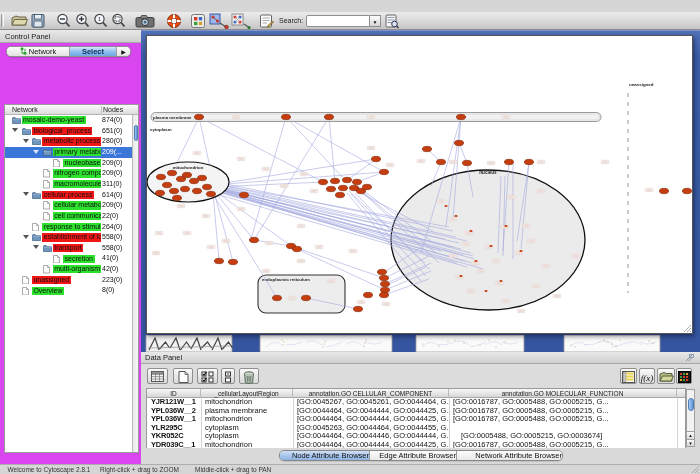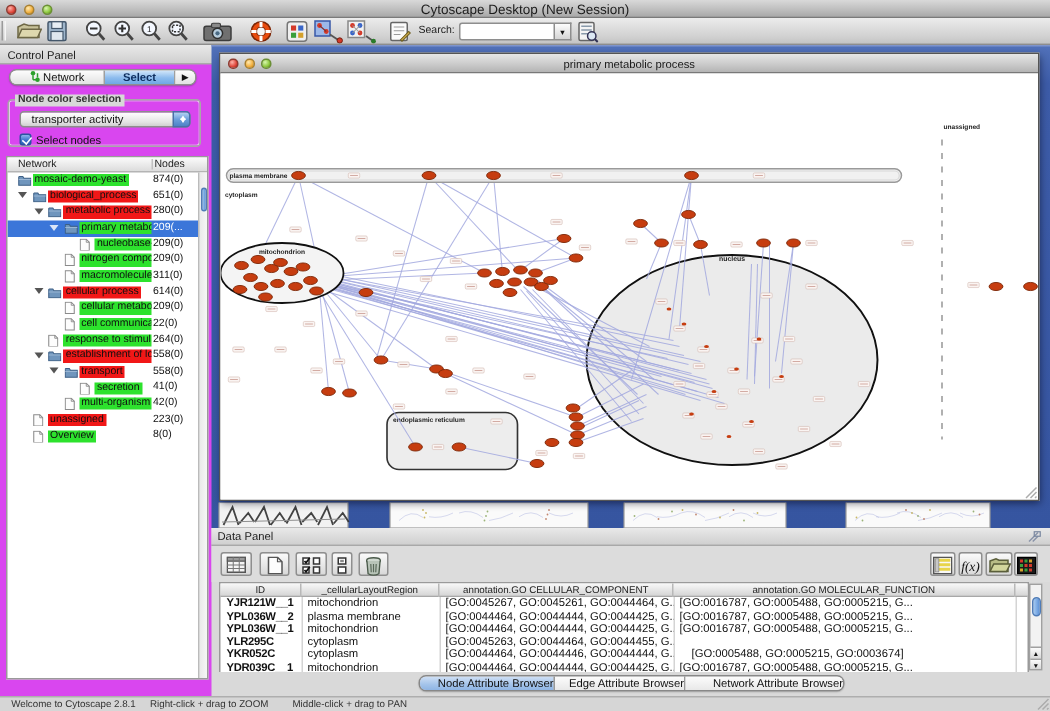--- a/index.html
+++ b/index.html
@@ -144,26 +144,20 @@
   .statusbar{position:absolute;left:0;top:464px;width:700px;height:10px;
     background:#d6d6d6;border-top:1px solid #aeaeae;}
   .statusbar .s{position:absolute;top:0;height:10px;line-height:10px;font-size:6.5px;color:#333;white-space:nowrap;}
   .app-grip{position:absolute;right:0;bottom:0;width:9px;height:9px;opacity:.55;}
 </style>
 </head>
 <body>
 
 <div class="app">
 
-  <div class="titlebar">
-    <span class="light red"></span>
-    <span class="light yellow"></span>
-    <span class="light green"></span>
-    <span class="title">Cytoscape Desktop (New Session)</span>
-  </div>
 
   <div class="toolbar">
     <span class="grip"></span>
     <span id="tb-icons"><span class="tb-icon" style="left: 11px; width: 17px;">
           <svg width="17" height="16" viewBox="0 0 17 16">
      <path d="M1 5 L5 3 L8 4 L15 4 L15 12 L1 12 Z" fill="#c8c29a" stroke="#6e6846" stroke-width="1"></path>
      <path d="M1 12 L3.5 6.5 L16.5 6.5 L14 12 Z" fill="#ded8ae" stroke="#6e6846" stroke-width="1"></path>
           </svg>
         </span><span class="tb-icon" style="left: 31px; width: 14px;">
           <svg width="14" height="16" viewBox="0 0 14 16">
@@ -266,31 +260,20 @@
       </svg>
     </div>
     <div class="seg">
       <span class="s" style="width:63px"><svg class="net-glyph" width="7" height="8" viewBox="0 0 7 8">
             <circle cx="2" cy="1.8" r="1.5" fill="#2ca02c"></circle>
             <circle cx="5" cy="6.2" r="1.5" fill="#2ca02c"></circle>
             <path d="M2 3.2 L2 6.2 M2 6.2 L5 6.2 M5 1.8 L5 4.6" stroke="#2ca02c" stroke-width="1" fill="none"></path>
           </svg><span>Network</span></span>
       <span class="s sel" style="width:47px">Select</span>
       <span class="s arrow" style="width:13px">▶</span>
-    </div>
-    <div class="groupbox">
-      <span class="legend">Node color selection</span>
-      <div class="combo">
-        <span>transporter activity</span>
-        <span class="stepper"></span>
-      </div>
-      <div class="checkline">
-        <span class="checkbox"></span>
-        <span class="checklabel">Select nodes</span>
-      </div>
     </div>
     <div class="treepane">
       <div class="tree-header">
         <span class="h" style="left:7px">Network</span>
         <span class="div" style="left:95.5px"></span>
         <span class="h" style="left:98px">Nodes</span>
       </div>
       <div class="tree-rows" id="tree-rows">
           <div class="trow" style="top: 0px;">
             <span class="ticon" style="left: 6.5px;">
@@ -509,26 +492,20 @@
         <circle cx="434" cy="12" r="0.6" fill="#7c9c4c" opacity="0.75"></circle>
         <circle cx="475" cy="11" r="0.6" fill="#b06040" opacity="0.75"></circle>
         <circle cx="430" cy="10" r="0.6" fill="#b8a030" opacity="0.75"></circle>
         <circle cx="471" cy="9" r="0.6" fill="#7c9c4c" opacity="0.75"></circle>
         <circle cx="512" cy="8" r="0.6" fill="#b06040" opacity="0.75"></circle>
         <circle cx="467" cy="7" r="0.6" fill="#b8a030" opacity="0.75"></circle>
         <circle cx="508" cy="6" r="0.6" fill="#7c9c4c" opacity="0.75"></circle>
         <circle cx="463" cy="5" r="0.6" fill="#b06040" opacity="0.75"></circle>
       </svg>
     <div class="netwin">
-      <div class="nw-titlebar">
-        <span class="light red"></span>
-        <span class="light yellow"></span>
-        <span class="light green"></span>
-        <span class="title">primary metabolic process</span>
-      </div>
       <div class="nw-canvas">
         <svg id="net-svg" width="545" height="284" viewBox="146 48 545 284">
             <ellipse cx="487" cy="239" rx="97" ry="70" fill="#ebebeb" stroke="#111" stroke-width="1.3"></ellipse>
             <text x="487" y="173" font-size="4.6" font-weight="bold" text-anchor="middle" fill="#222">nucleus</text>
             <rect x="257" y="274" width="87" height="38" rx="8" fill="#ededed" stroke="#333" stroke-width="1.1"></rect>
             <text x="261" y="280" font-size="4.4" font-weight="bold" fill="#222">endoplasmic reticulum</text>
             <line x1="198" y1="116" x2="212" y2="180" stroke="#a3a9df" stroke-width="0.7" opacity="0.85"></line>
             <line x1="198" y1="116" x2="171" y2="172" stroke="#a3a9df" stroke-width="0.7" opacity="0.85"></line>
             <line x1="198" y1="116" x2="322" y2="181" stroke="#a3a9df" stroke-width="0.7" opacity="0.85"></line>
             <line x1="285" y1="116" x2="383" y2="171" stroke="#a3a9df" stroke-width="0.7" opacity="0.85"></line>

